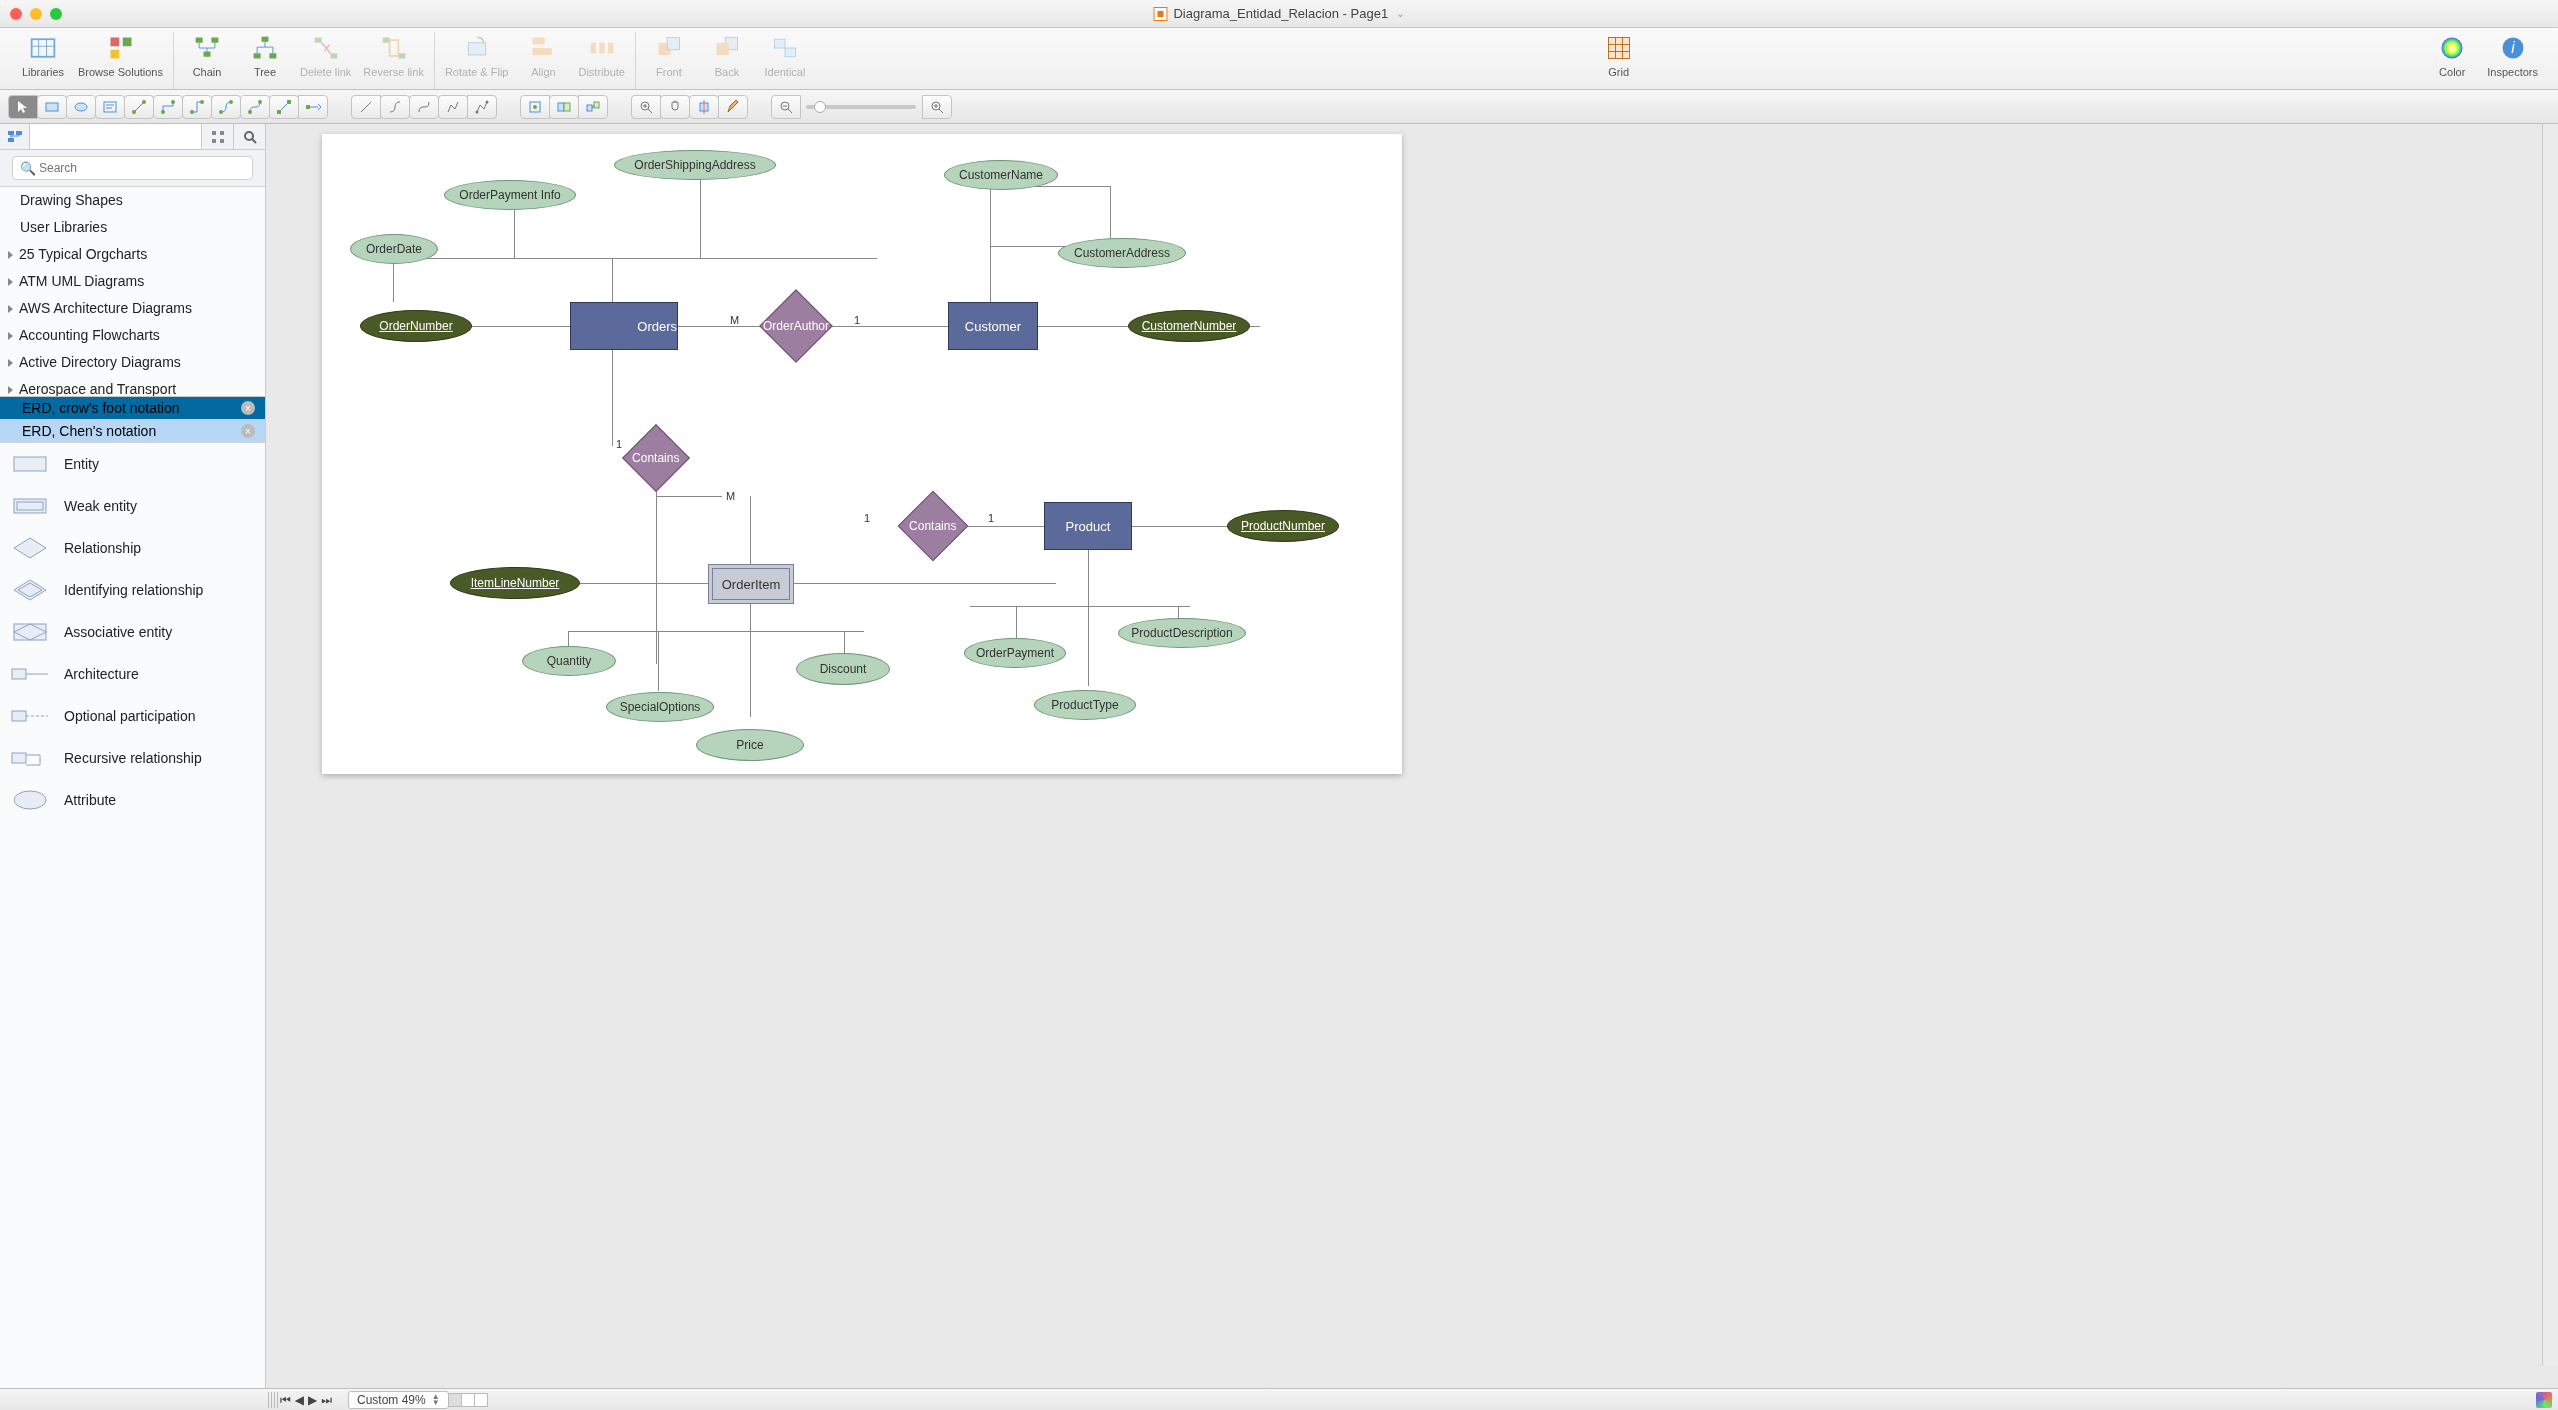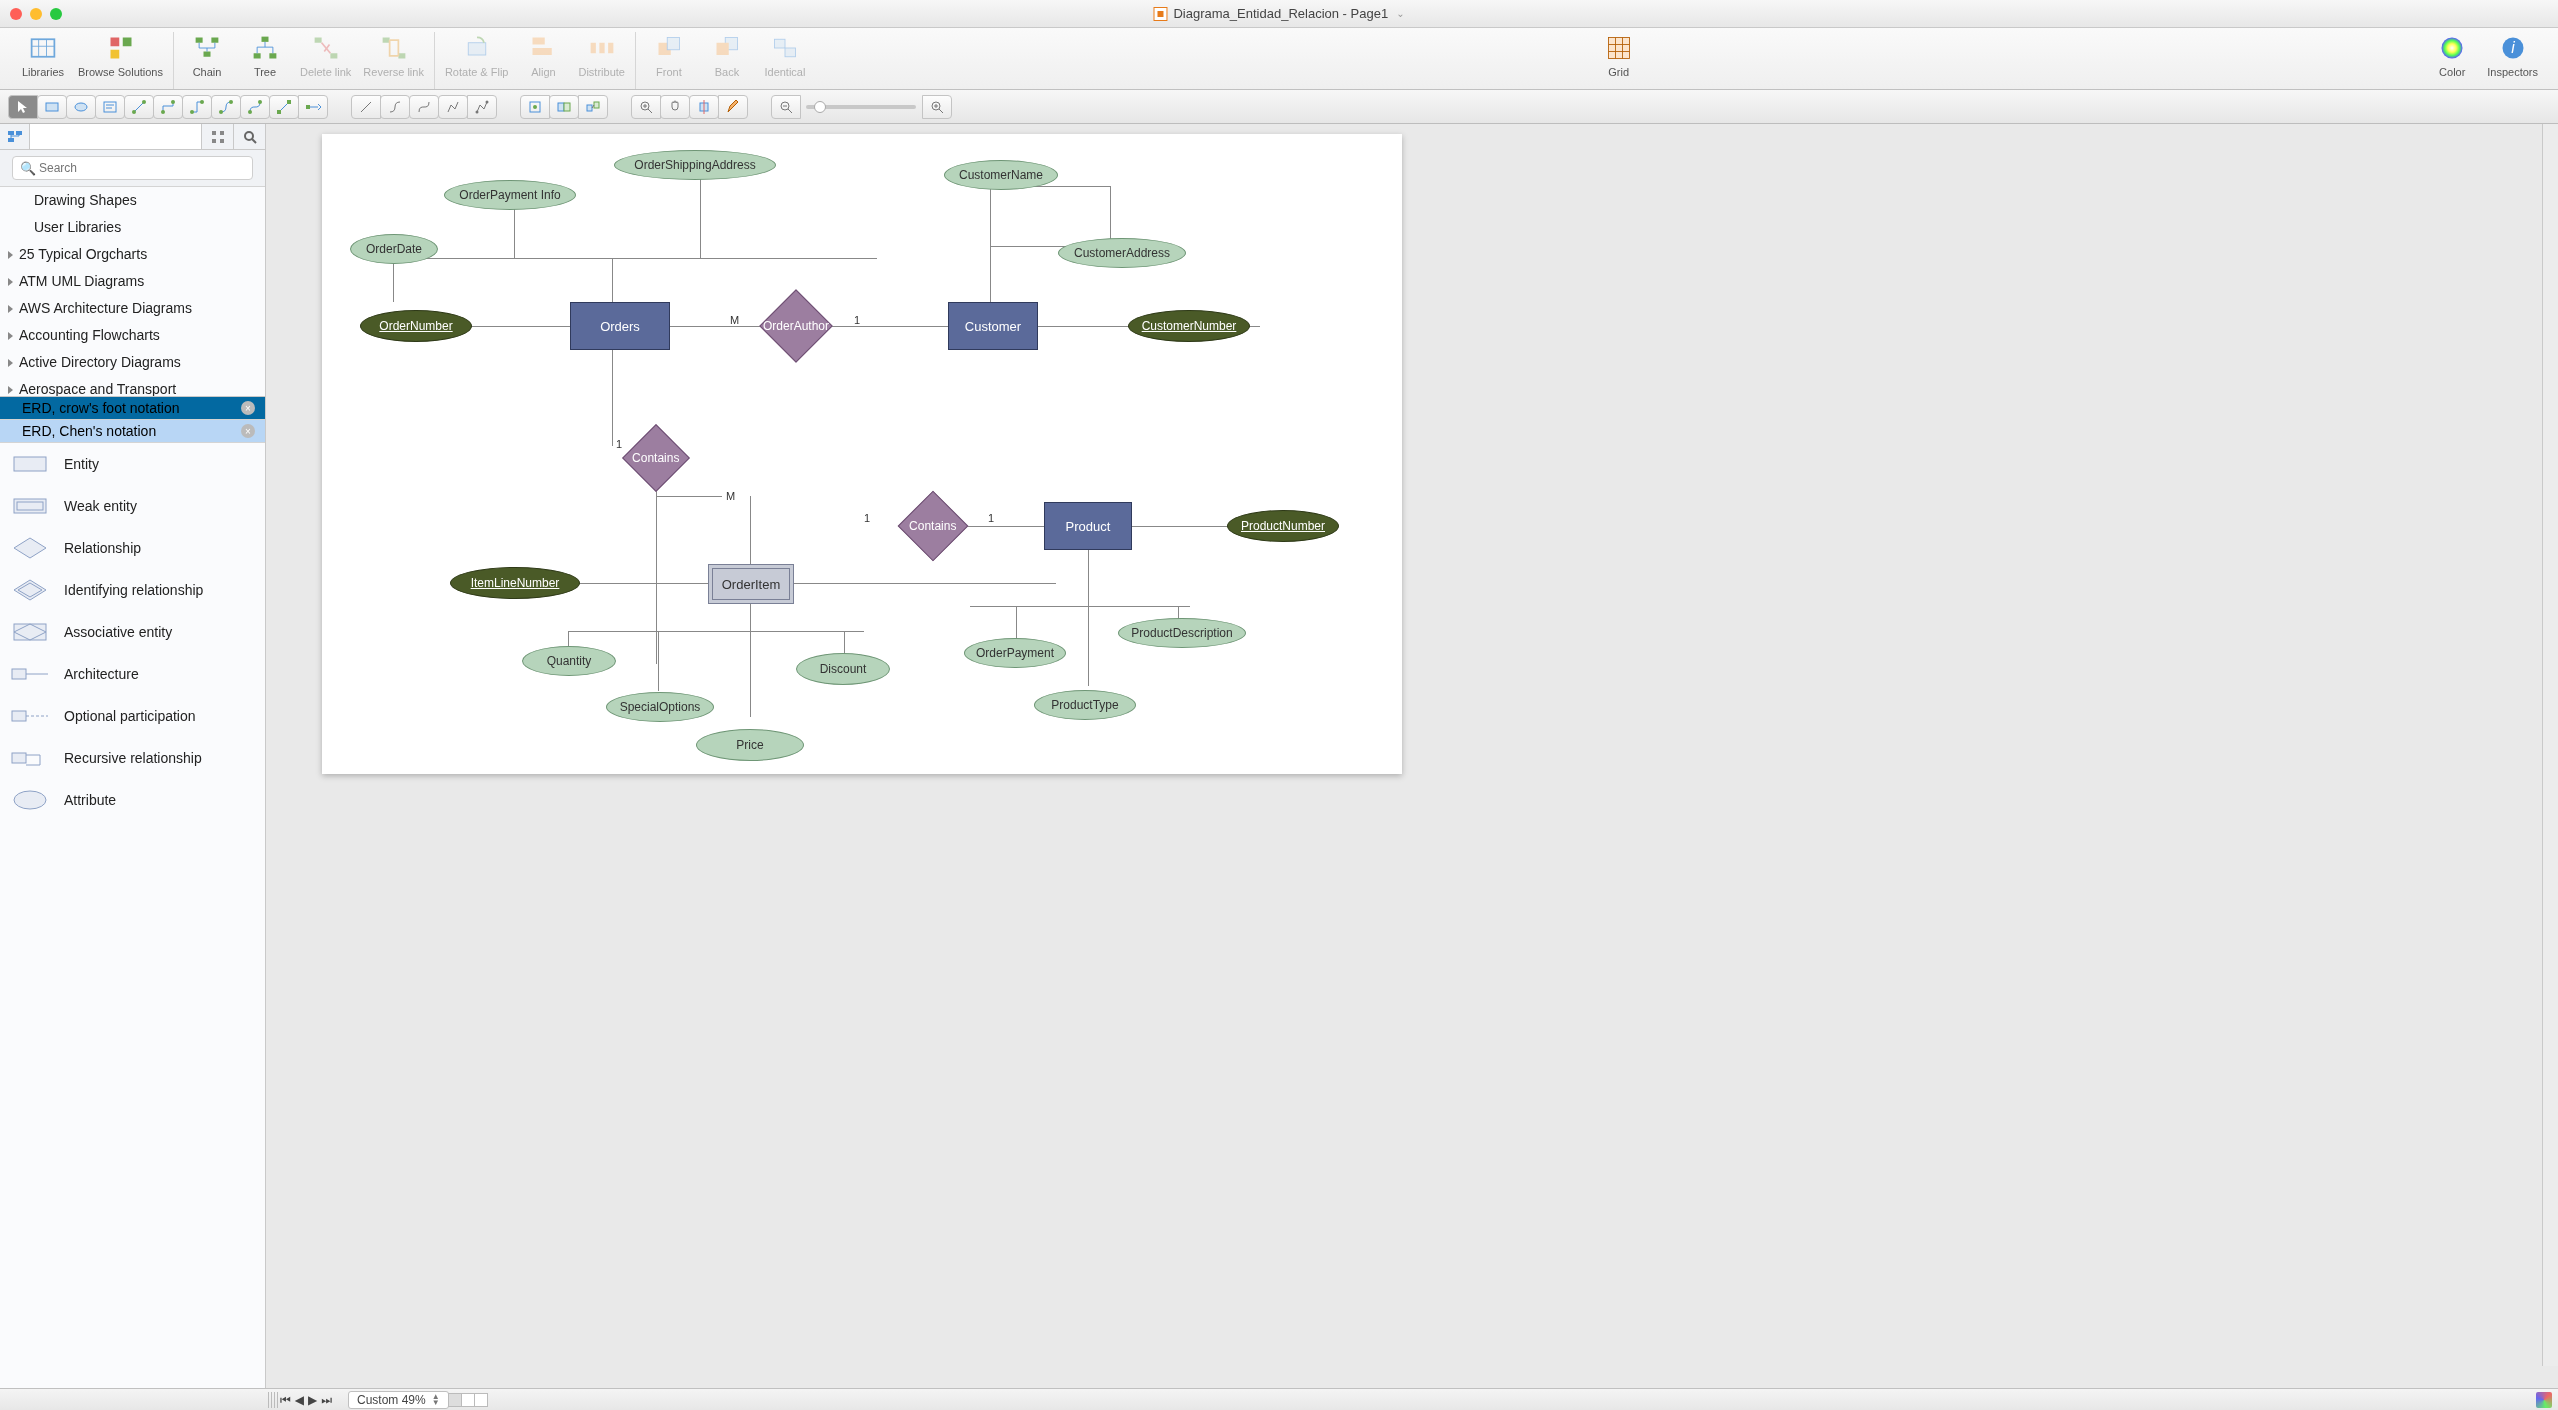--- a/index.html
+++ b/index.html
@@ -44,21 +44,21 @@
 .side-top .tab{width:30px;border-right:1px solid #c9c9c9;display:flex;align-items:center;justify-content:center;color:#4a90d9;}
 .side-top .inp{flex:1;border:none;background:#fff;font-size:12px;padding:0 6px;}
 .side-top .btn{width:32px;border-left:1px solid #c9c9c9;display:flex;align-items:center;justify-content:center;color:#555;}
 .side-search{padding:6px 12px;border-bottom:1px solid #d4d4d4;}
 .side-search input{width:100%;height:24px;border:1px solid #cfcfcf;border-radius:4px;padding:0 8px 0 26px;font-size:12px;background:#fff;}
 .side-search .wrap{position:relative;}
 .side-search .sicon{position:absolute;left:8px;top:5px;color:#999;font-size:13px;}
 .lib-list{flex:0 0 auto;overflow-y:auto;background:#fafbfd;border-bottom:1px solid #c9c9c9;max-height:210px;}
 .lib-item{padding:4px 10px 4px 20px;font-size:14px;color:#222;display:flex;align-items:center;gap:6px;line-height:19px;}
 .lib-item .tri{width:0;height:0;border-left:5px solid #888;border-top:4px solid transparent;border-bottom:4px solid transparent;margin-left:-12px;}
-.lib-item.noarrow{padding-left:34px;}
+.lib-item.noarrow{padding-left:20px;}
 .opened-libs{background:#0369a1;}
 .open-lib{padding:3px 10px 3px 22px;font-size:14px;border-bottom:1px solid #d4d4d4;display:flex;align-items:center;justify-content:space-between;}
 .open-lib .x{width:14px;height:14px;border-radius:50%;background:#bbb;color:#fff;font-size:10px;display:flex;align-items:center;justify-content:center;}
 .open-lib.sel{background:#b8d6f5;}
 .shape-list{flex:1;overflow-y:auto;background:#fafbfd;}
 .shape-row{display:flex;align-items:center;gap:14px;padding:8px 10px;font-size:14px;color:#222;}
 .shape-ic{width:40px;height:26px;display:flex;align-items:center;justify-content:center;flex-shrink:0;}
 .shape-ic svg{width:40px;height:26px;}
 
 
@@ -664,21 +664,21 @@
         <div class="attr" style="left:122px;top:46px;width:132px;height:30px;">
             <span>OrderPayment Info</span>
           </div>
         <div class="attr" style="left:292px;top:16px;width:162px;height:30px;">
             <span>OrderShippingAddress</span>
           </div>
         <div class="kattr" style="left:38px;top:176px;width:112px;height:32px;">
             <span>OrderNumber</span>
           </div>
 
-        <div class="ent" style="left:248px;top:168px;width:100px;height:48px;">
+        <div class="ent" style="left:248px;top:168px;width:108px;height:48px;justify-content:flex-end;">
             <span>Orders</span>
           </div>
 
         <div class="rel" style="left:448px;top:166px;width:52px;height:52px;">
             <span>OrderAuthor</span>
           </div>
         <div class="card" style="left:408px;top:180px;">M</div>
         <div class="card" style="left:532px;top:180px;">1</div>
 
         <div class="ent" style="left:626px;top:168px;width:90px;height:48px;">

